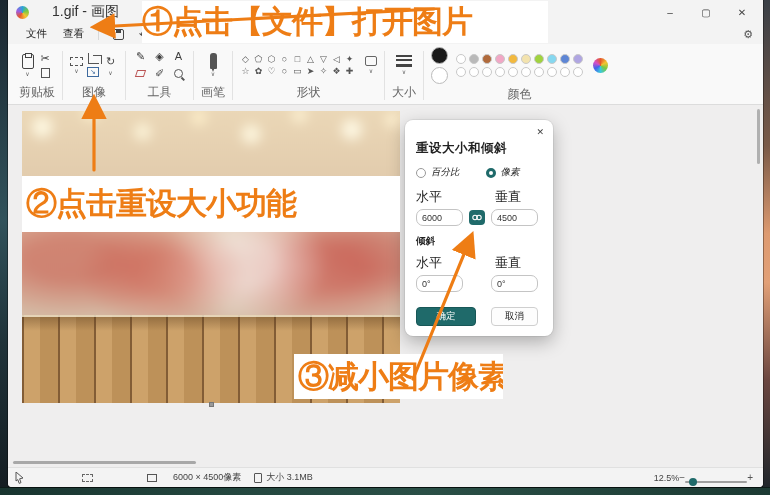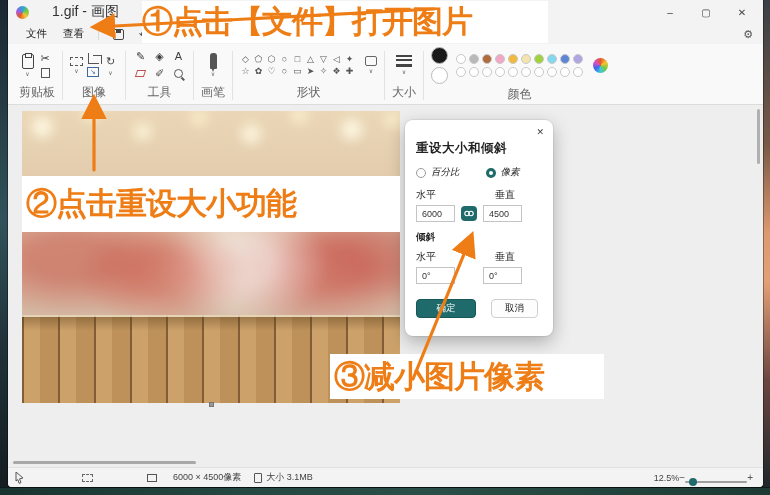--- a/index.html
+++ b/index.html
@@ -104,24 +104,24 @@
   .dialog { position:absolute; left:397px; top:15px; width:148px; height:216px; background:#fff; border-radius:8px;
             box-shadow:0 6px 18px rgba(0,0,0,.28), 0 0 0 1px rgba(0,0,0,.06); padding:10px 11px; font-size:10px; color:#222; }
   .dlg-close { position:absolute; right:9px; top:7px; font-size:9px; color:#444; }
   .dlg-title { font-size:12.5px; font-weight:700; margin-top:10px; letter-spacing:.5px; }
   .dlg-sec { font-size:9.5px; font-weight:700; margin-top:9px; }
   .radio-row { display:flex; align-items:center; margin-top:9px;font-style:italic; }
   .radio { width:10px; height:10px; border-radius:50%; border:1.6px solid #9a9a9a; margin-right:5px; }
   .radio.sel { border:3.2px solid #1f6a6a; }
   .radio-lbl { font-size:9.5px; }
   .radio-item2 { margin-left:26px; display:flex; align-items:center; }
-  .lbl-row { display:flex; margin-top:9px; font-size:10px; }
+  .lbl-row { display:flex; margin-top:9px; font-size:13px; }
   .lbl-v { margin-left:auto; width:47px; }
   .inp-row { display:flex; align-items:center; margin-top:3px; }
-  .dlg-input { width:39px; height:17px; border:1px solid #c4c4c4; border-radius:0; font-size:9px; color:#333; padding:0 5px; background:#fff; }
+  .dlg-input { width:47px; height:17px; border:1px solid #c4c4c4; border-radius:7px; font-size:9px; color:#333; padding:0 5px; background:#fff; }
   .link-btn { width:16px; height:15px; margin:0 6px; background:#1f6a6a; border-radius:4px; display:flex; align-items:center; justify-content:center; }
   .link-btn svg { display:block; }
   .btn-row { display:flex; margin-top:15px; }
   .btn { height:19px; border-radius:4px; font-size:9.5px; display:flex; align-items:center; justify-content:center; }
   .btn-ok { width:60px; background:#1f6a6a; color:#fff; border:1px solid #185757; }
   .btn-cancel { width:47px; margin-left:15px; background:#fdfdfd; color:#222; border:1px solid #cfcfcf; }
 
   
   .statusbar { position:absolute; left:0; bottom:0; width:755px; height:20px; background:#f3f3f3; border-top:1px solid #e0e0e0;
                display:flex; align-items:center; font-size:9px; color:#444; }
@@ -134,21 +134,21 @@
   .sb-right { margin-left:auto; display:flex; align-items:flex-end; gap:0; margin-right:10px; }
   .zoom-track { position:relative; width:62px; height:2px; background:#9f9f9f; border-radius:1px; }
   .zoom-thumb { position:absolute; left:4px; top:-3px; width:8px; height:8px; border-radius:50%; background:#1f6a6a; }
   .zbtn { font-size:10px; color:#555; }
 
   
   .ann { position:absolute; background:#ffffff; display:flex; align-items:center; overflow:hidden; }
   .ann-text { font-size:31px; font-weight:700; color:#ee7d15; white-space:nowrap; letter-spacing:-1px; }
   .ann1 { left:142px; top:1px; width:406px; height:42px; }
   .ann2 { left:22px; top:176px; width:378px; height:56px; padding-left:4px; }
-  .ann3 { left:294px; top:354px; width:274px; height:45px; padding-left:4px;margin-left:36px; }
+  .ann3 { left:294px; top:354px; width:209px; height:45px; padding-left:4px; }
   .arrows { position:absolute; left:0; top:0; width:770px; height:495px; pointer-events:none; }
 </style>
 </head>
 <body>
 
 <div class="screen">
   <div class="desk-left"></div>
   <div class="desk-right"></div>
   <div class="taskbar"></div>
 

